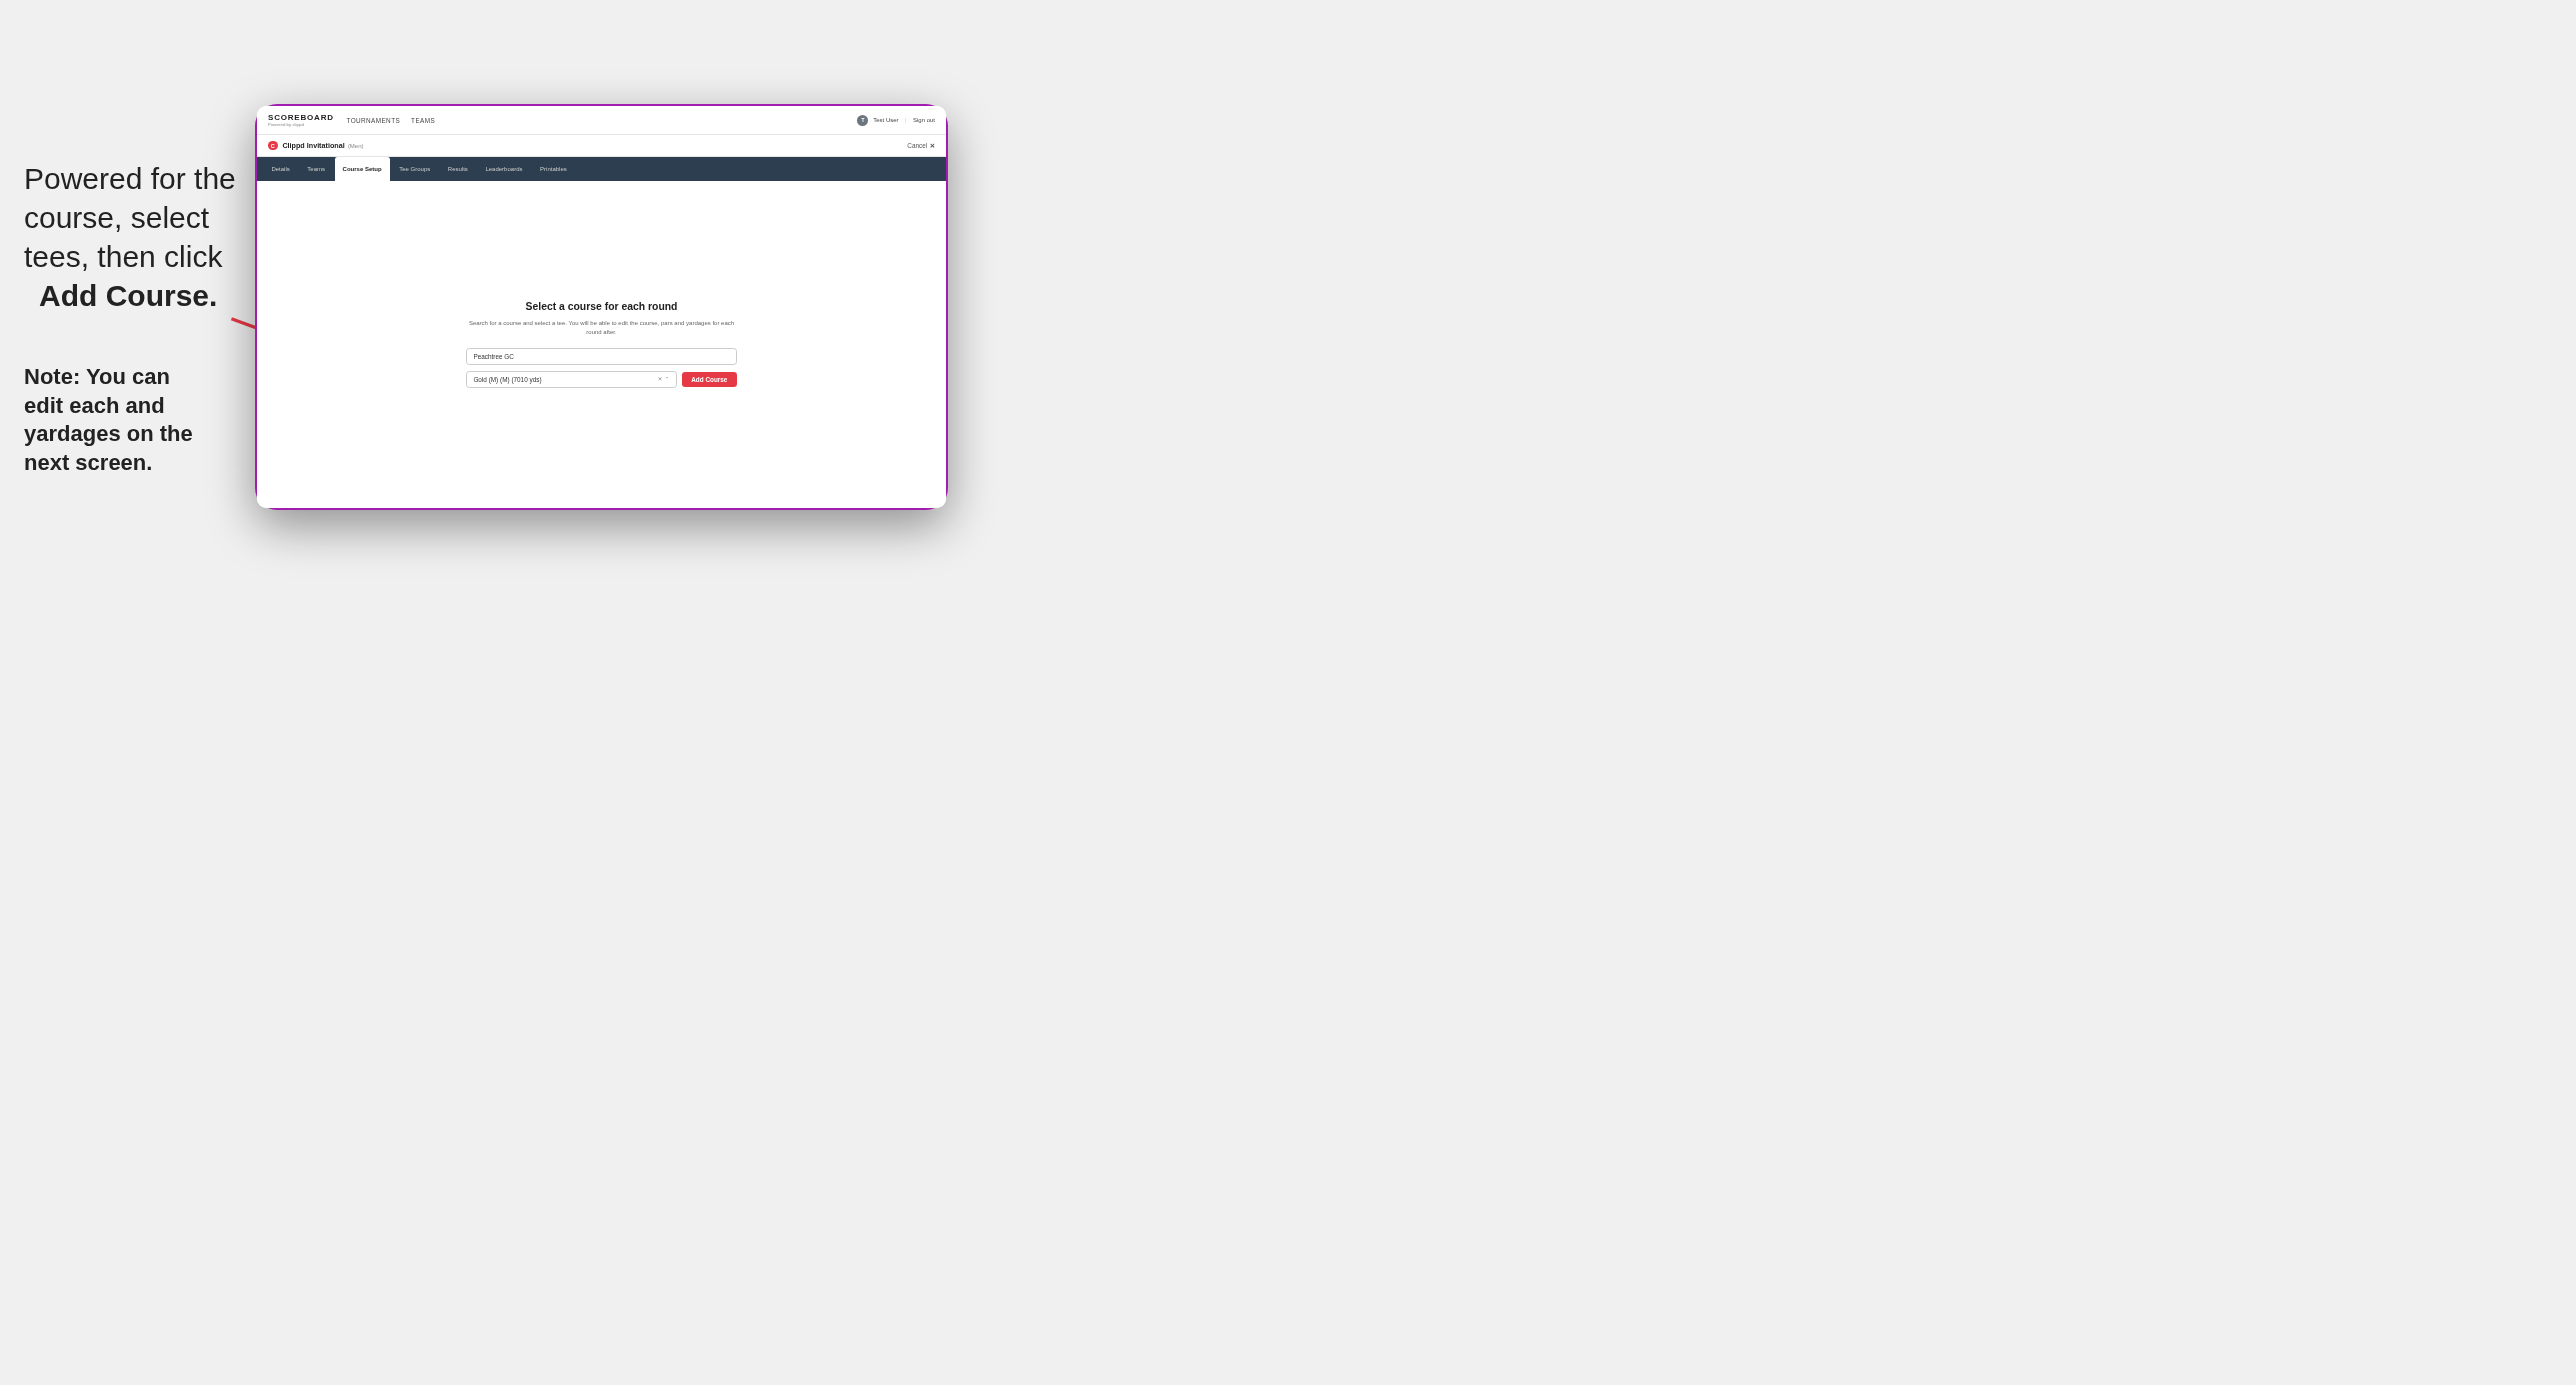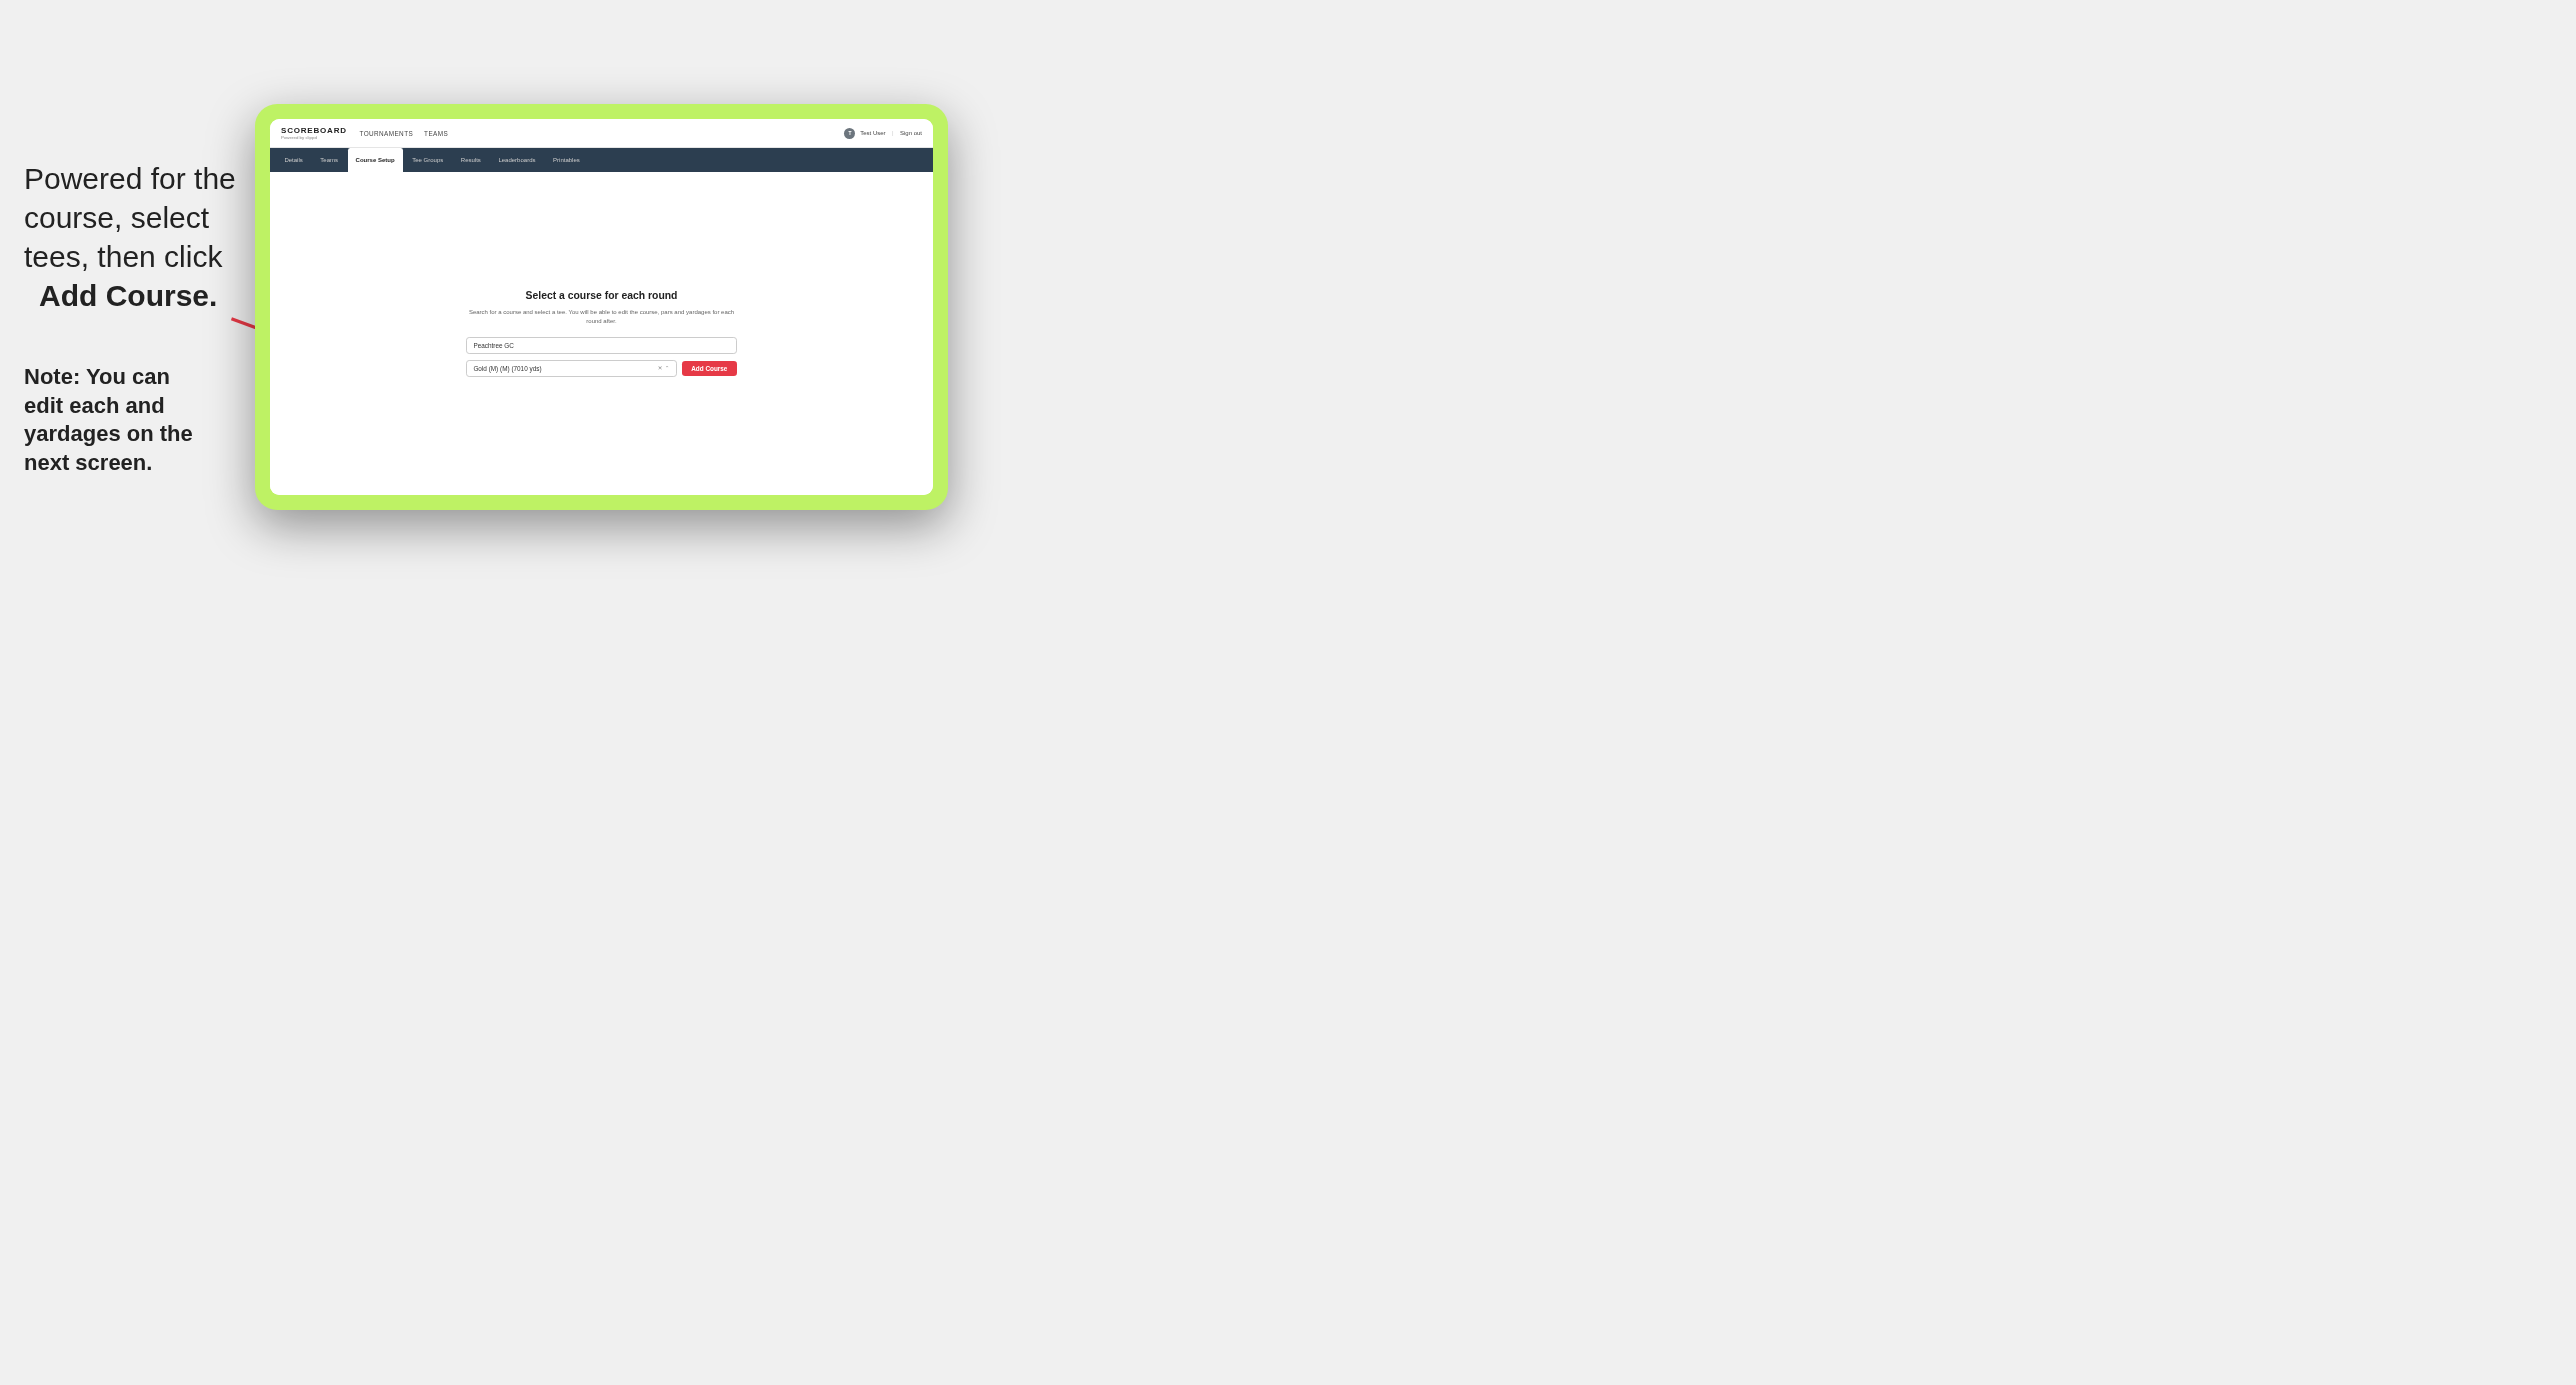--- a/index.html
+++ b/index.html
@@ -44,24 +44,24 @@
       height: 100%;
     }
 
     
     .tablet {
       position: absolute;
       left: 255px;
       top: 104px;
       width: 717px;
       height: 414px;
-      background: #bef264;
+      background: #a21caf;
       border-radius: 22px;
       box-shadow: 0 16px 48px rgba(0,0,0,0.4);
-      padding: 15px;
+      padding: 2px;
     }
 
     .tablet-screen {
       width: 100%;
       height: 100%;
       background: #fff;
       border-radius: 9.6px;
       overflow: hidden;
       display: flex;
       flex-direction: column;
@@ -318,20 +318,28 @@
         <span class="nav-link">TEAMS</span>
       </div>
       <div class="user-area">
         <div class="user-avatar">T</div>
         <span>Test User</span>
         <span class="divider-v">|</span>
         <span>Sign out</span>
       </div>
     </div>
 
+    <div class="tournament-header">
+      <div class="tournament-icon">C</div>
+      <span class="tournament-name">Clippd Invitational</span>
+      <span class="tournament-badge">(Men)</span>
+      <span class="cancel-btn">
+        <span>Cancel</span><span class="cancel-x">✕</span>
+      </span>
+    </div>
 
     <div class="tab-bar">
       <div class="tab">Details</div>
       <div class="tab">Teams</div>
       <div class="tab active">Course Setup</div>
       <div class="tab">Tee Groups</div>
       <div class="tab">Results</div>
       <div class="tab">Leaderboards</div>
       <div class="tab">Printables</div>
     </div>

